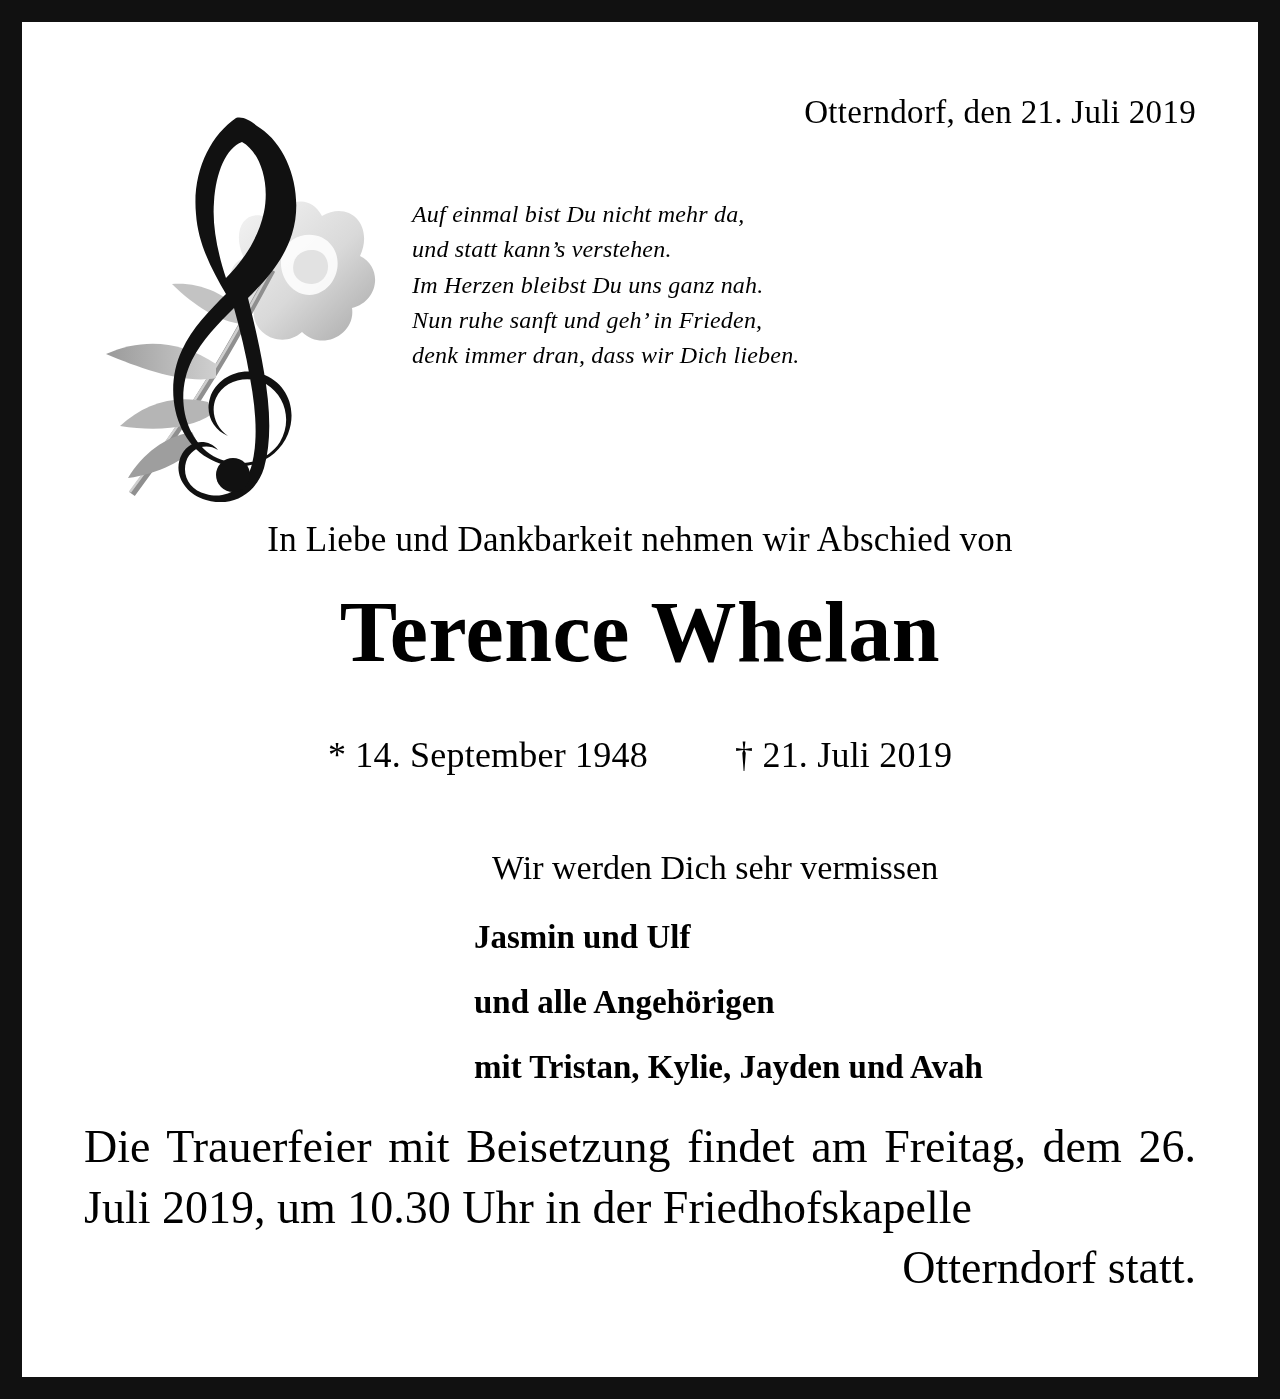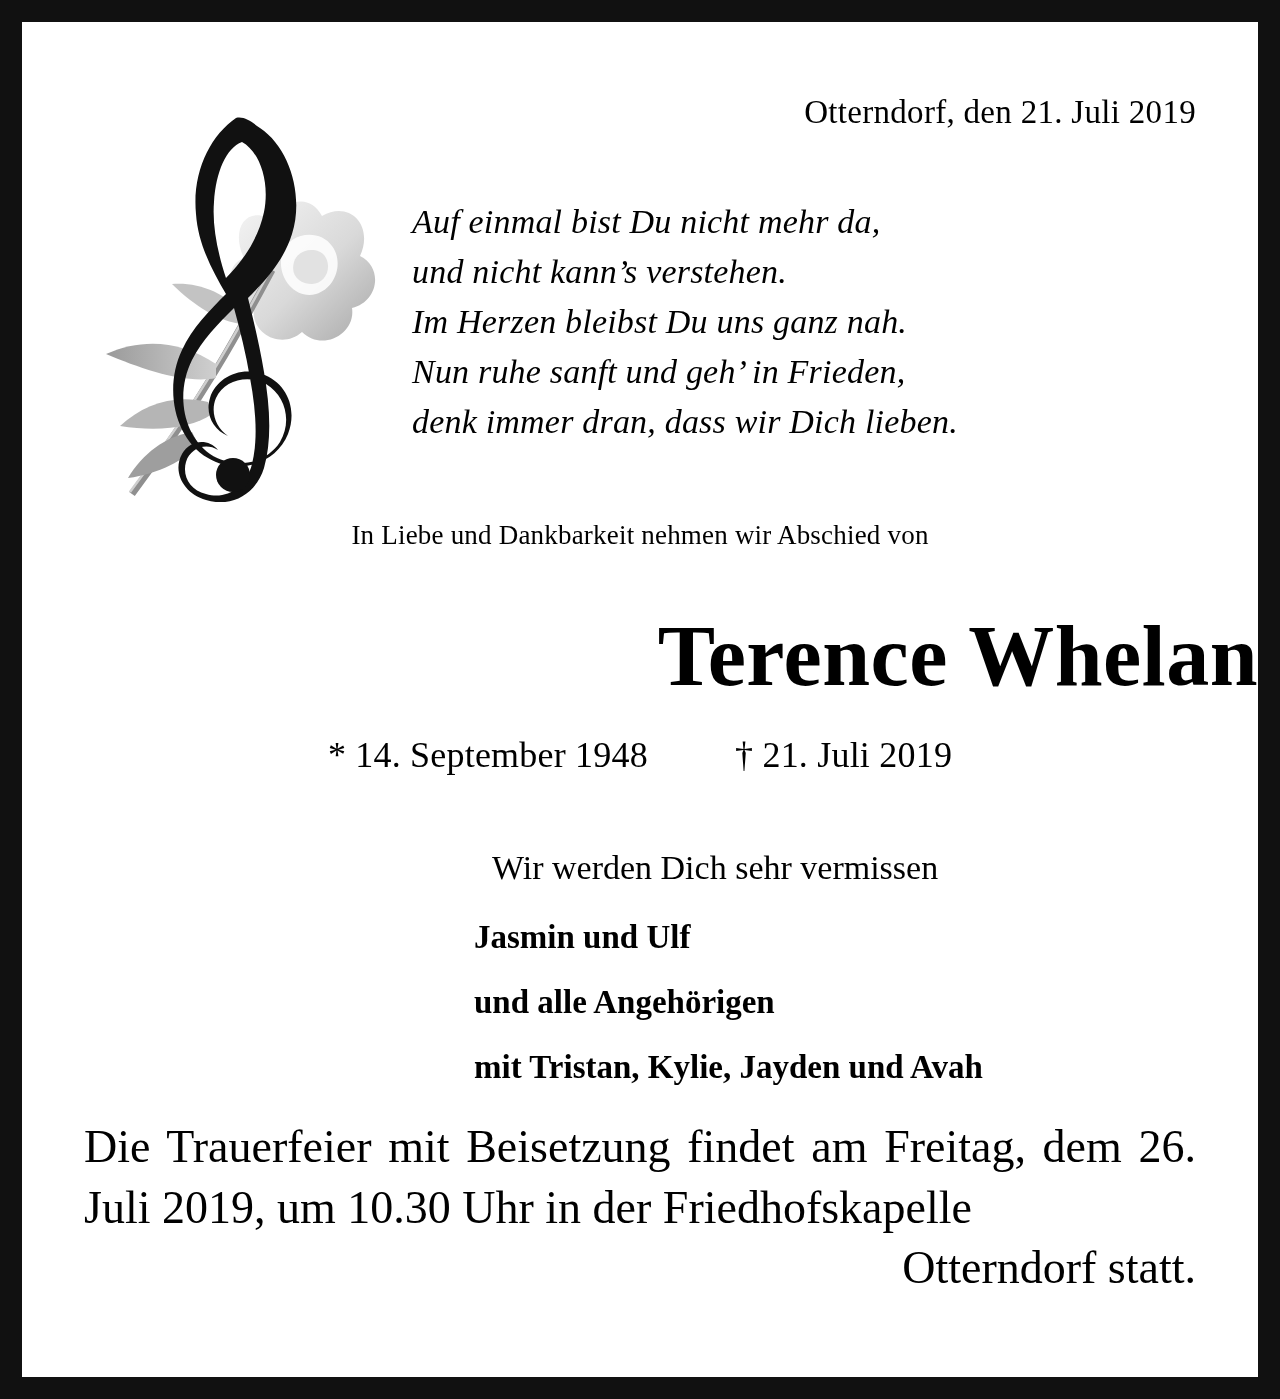--- a/index.html
+++ b/index.html
@@ -56,45 +56,45 @@
     display: block;
   }
 
   
   .verse {
     position: absolute;
     left: 390px;
     top: 175px;
     width: 820px;
     font-style: italic;
-    font-size: 34px;
+    font-size: 24px;
     line-height: 1.47;
     letter-spacing: 0.2px;
   }
   .verse .vline { display: block; white-space: nowrap; }
 
   
   .intro {
     position: absolute;
     left: 0;
     right: 0;
     top: 500;
     top: 498px;
     text-align: center;
-    font-size: 27px;
+    font-size: 35px;
     letter-spacing: 0.2px;
   }
 
   
   .name {
     position: absolute;
     left: 0;
     right: 0;
-    top: 588px;
-    text-align: right;
+    top: 564px;
+    text-align: center;
     font-size: 86px;
     font-weight: bold;
     letter-spacing: 0.5px;
     line-height: 1.08;
   }
 
   
   .lifedates {
     position: absolute;
     left: 0;
@@ -214,21 +214,21 @@
                    C218 138 202 160 186 176
                    C178 152 172 124 174 100
                    C176 70 186 46 202 40 Z"></path>
           <circle cx="193" cy="373" r="17"></circle>
         </g>
       </svg>
     </div>
 
     <div class="verse">
       <span class="vline">Auf einmal bist Du nicht mehr da,</span>
-      <span class="vline">und nicht kann’s verstehen.</span>
+      <span class="vline">und statt kann’s verstehen.</span>
       <span class="vline">Im Herzen bleibst Du uns ganz nah.</span>
       <span class="vline">Nun ruhe sanft und geh’ in Frieden,</span>
       <span class="vline">denk immer dran, dass wir Dich lieben.</span>
     </div>
 
     <div class="intro">In Liebe und Dankbarkeit nehmen wir Abschied von</div>
 
     <div class="name">Terence Whelan</div>
 
     <div class="lifedates">

